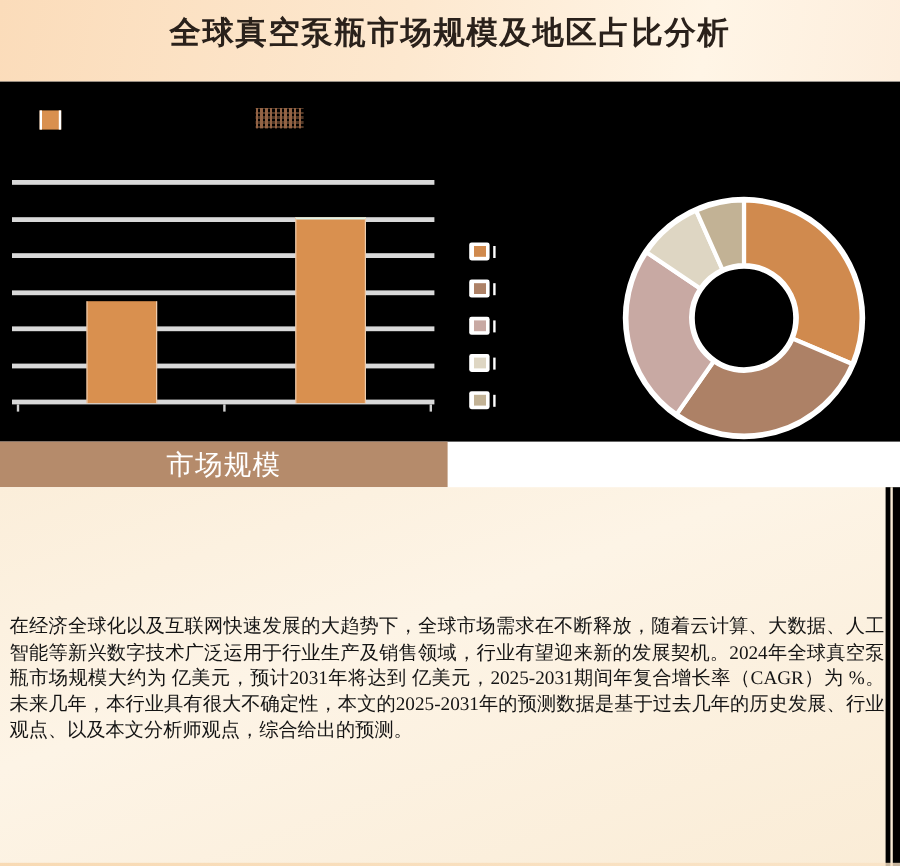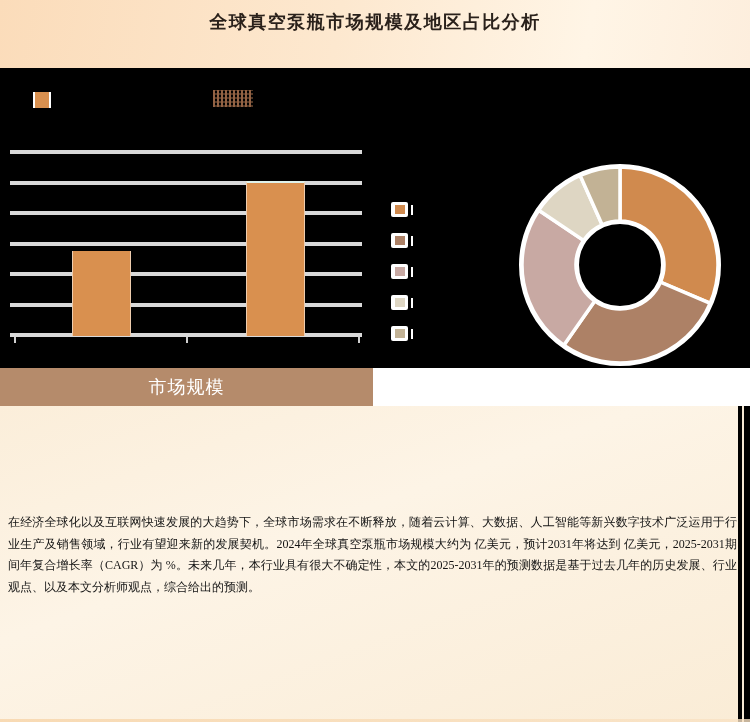--- a/index.html
+++ b/index.html
@@ -7,21 +7,21 @@
     position:relative;width:750px;height:722px;overflow:hidden;
     font-family:"Liberation Serif","DejaVu Serif",serif;
   }
   
   .header{
     position:absolute;left:0;top:0;width:750px;height:68px;
     background:linear-gradient(100deg,#fbdcba 0%,#fde8cf 45%,#fff5e6 78%,#fdeedd 100%);
   }
   .title{
     position:absolute;left:0;top:10px;width:100%;
-    text-align:center;font-size:18px;font-weight:bold;color:#2a211b;
+    text-align:center;font-size:26px;font-weight:bold;color:#2a211b;
     letter-spacing:1.5px;margin:0;font-family:Liberation Mono, monospace;
   }
   
   .chart-region{
     position:absolute;left:0;top:68px;width:750px;height:300px;background:#000;
   }
   .bar-legend-swatch{
     position:absolute;left:33px;top:24px;width:14px;height:16px;
     background:#d9904f;border-left:2px solid #fff;border-right:2px solid #fff;
   }
@@ -54,32 +54,32 @@
     width:17px;height:15px;background:#fff;border-radius:2px;
     display:flex;align-items:center;justify-content:center;
   }
   .dlegend-swatch{width:10px;height:9px;}
   .dlegend-sliver{width:2px;height:10px;background:#fff;margin-left:3px;}
   .donut-svg{position:absolute;left:518px;top:95px;}
   
   .tabs{position:absolute;left:0;top:368px;width:750px;height:38px;display:flex;}
   .tab{
     height:38px;display:flex;align-items:center;justify-content:center;
-    color:#ffffff;font-size:18px;letter-spacing:1px;
+    color:#ffffff;font-size:23px;letter-spacing:1px;
   }
   .tab-left{width:373px;background:#b58b6b;}
   .tab-right{width:377px;background:#cdc4a8;border-left:2px solid #ded2ba;}
   
   .body-area{
     position:absolute;left:0;top:406px;width:750px;height:316px;
     background:linear-gradient(160deg,#fbeeda 0%,#fdf4e6 40%,#faecd6 100%);
   }
   .paragraph{
     position:absolute;left:8px;top:106px;width:729px;
-    font-size:12px;line-height:21.6px;color:#141414;
+    font-size:16px;line-height:21.6px;color:#141414;
     text-align:justify;margin:0;
   }
   .right-border{
     position:absolute;right:0;top:406px;width:12px;height:316px;background:#000;
   }
   .right-border .inner-line{
     position:absolute;left:4px;top:0;width:2px;height:100%;background:#f6e9d4;
   }
   .bottom-edge{
     position:absolute;left:0;bottom:0;width:750px;height:3px;

